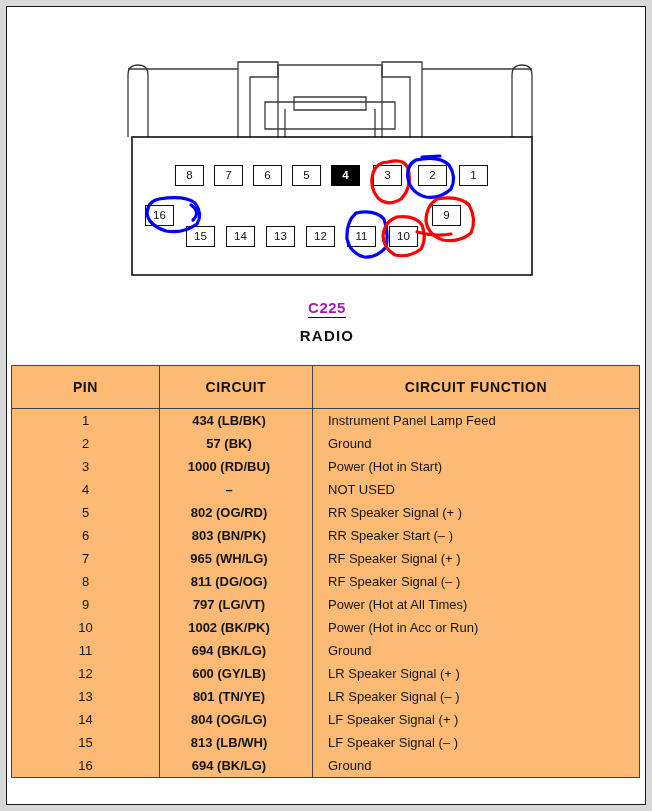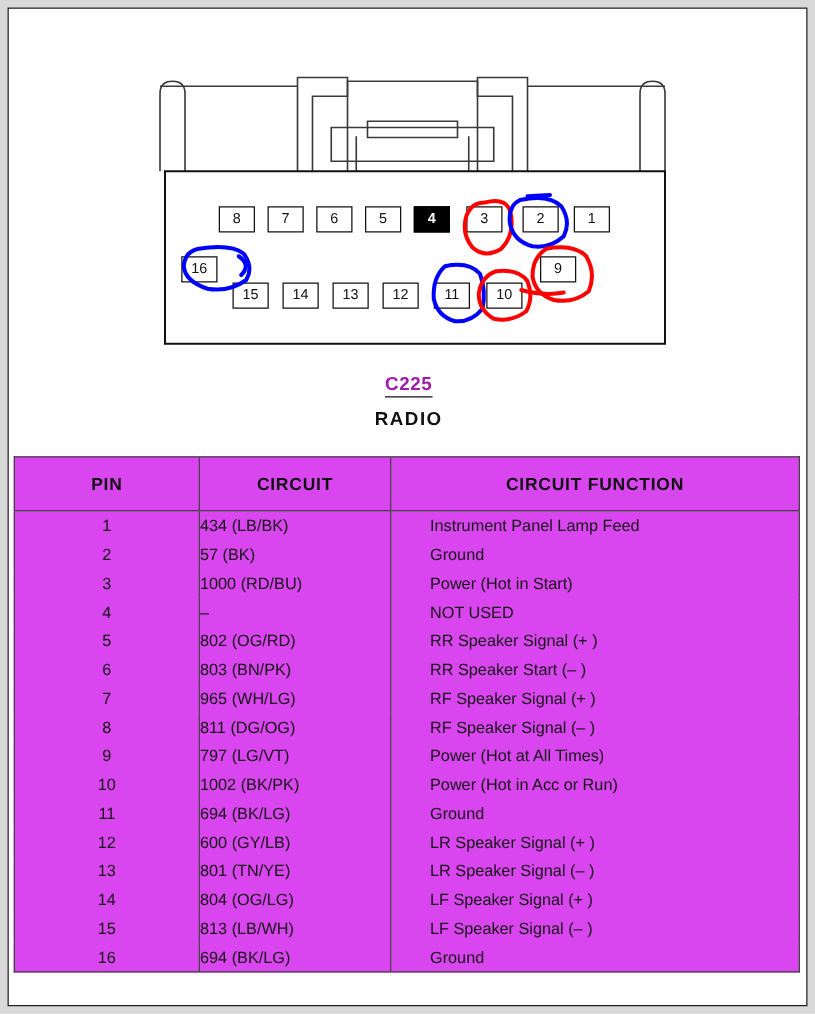--- a/index.html
+++ b/index.html
@@ -109,21 +109,21 @@
     position: absolute;
     left: 4px;
     top: 358px;
     width: 628px;
     border-collapse: collapse;
     border-top: 1.6px solid #444444;
     border-bottom: 1.6px solid #444444;
     border-left: 1.6px solid #444444;
     border-right: 1.6px solid #444444;
     table-layout: fixed;
-    background: #d946ef;
+    background: #fdba74;
   }
   #pin-table col.c-pin      { width: 148px; }
   #pin-table col.c-circuit  { width: 153px; }
   #pin-table col.c-function { width: 327px; }
 
   #pin-table thead th {
     font-size: 14px;
     font-weight: bold;
     letter-spacing: 0.6px;
     color: #111111;
@@ -141,26 +141,27 @@
     font-size: 13px;
     color: #141414;
     padding: 0;
     height: 23px;
     vertical-align: middle;
   }
   #pin-table tbody td.col-pin {
     text-align: center;
   }
   #pin-table tbody td.col-circuit {
-    text-align: left;
+    text-align: center;
     padding-right: 14px;
+    font-weight: bold;
   }
   #pin-table tbody td.col-function {
     text-align: left;
-    padding-left: 31px;
+    padding-left: 15px;
   }
 </style>
 </head>
 <body>
 
 <div id="page">
   <div id="page-inner">
 
     <div id="connector-wrap">
 

